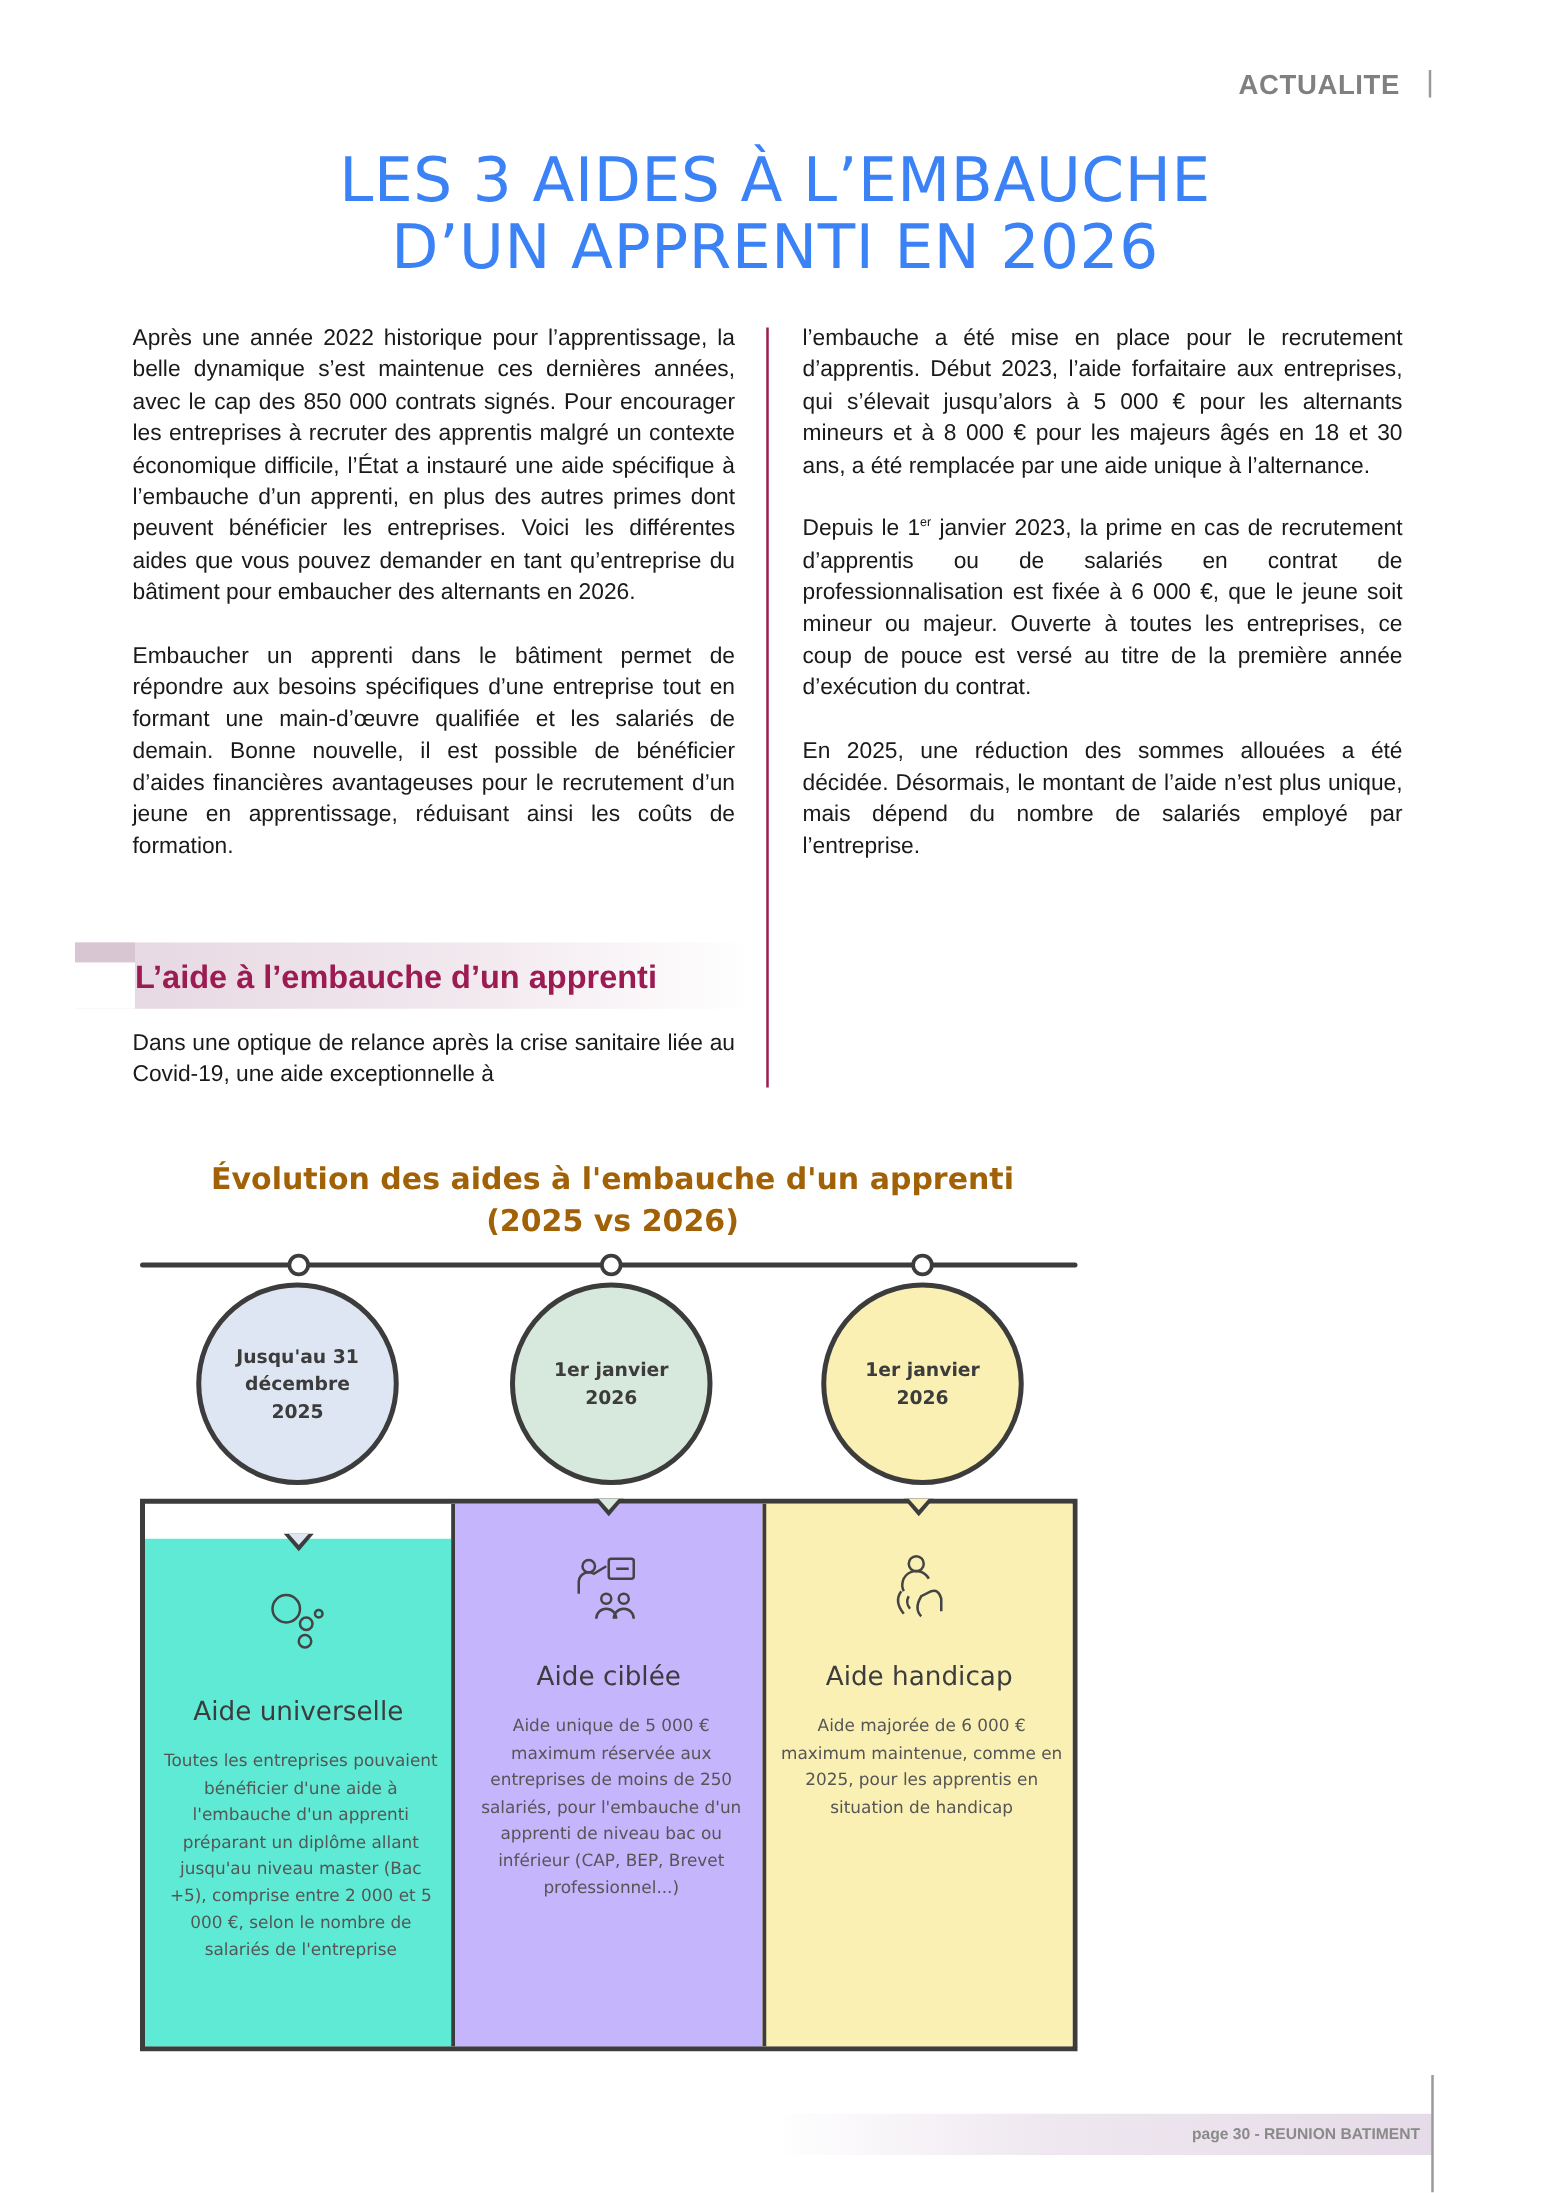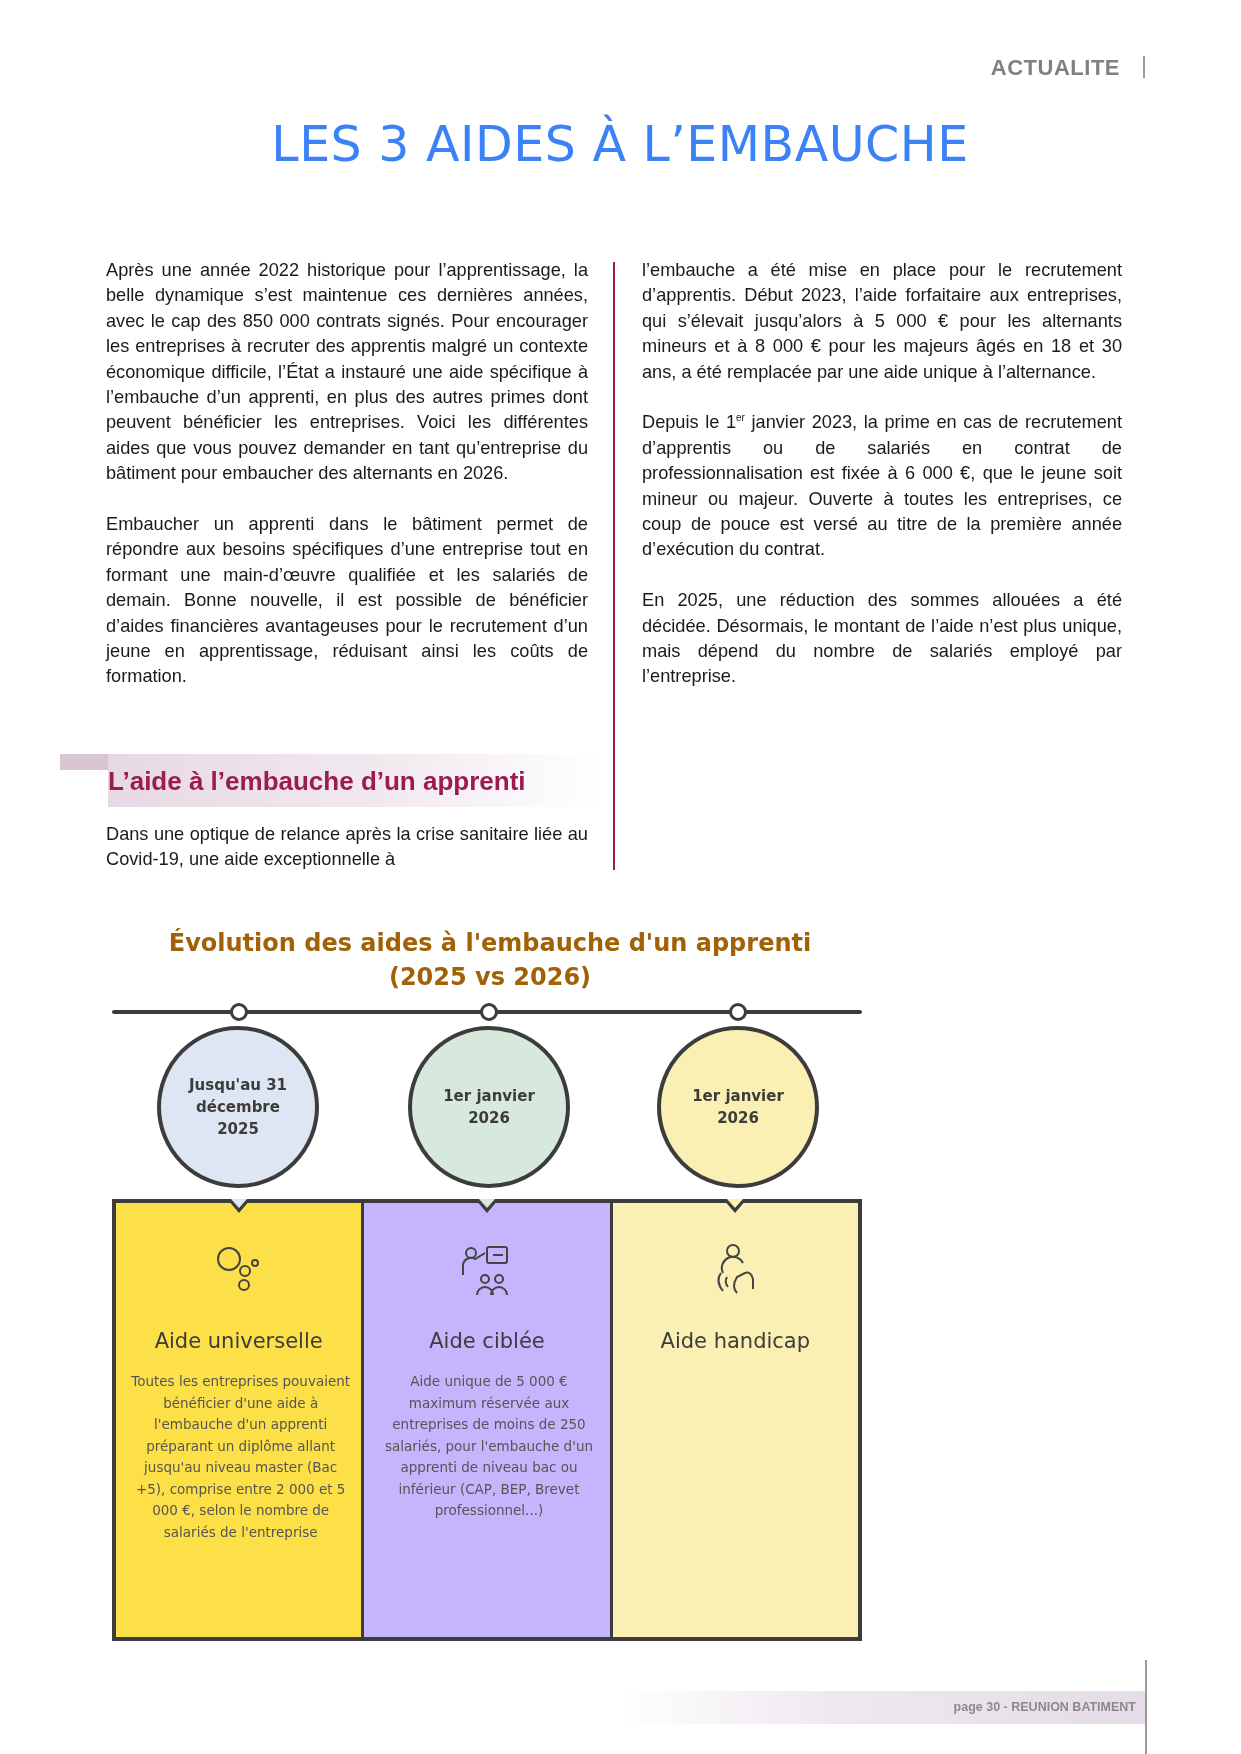--- a/index.html
+++ b/index.html
@@ -38,20 +38,21 @@
   .footer-line{left:1145px;top:1660px;width:2px;height:94px;background:#9a9a9a;}
 </style>
 </head>
 <body>
 
 <div class="abs section-label">ACTUALITE</div>
 <div class="abs section-bar"></div>
 
 <h1 class="abs title" style="margin:0;">
   <span>LES 3 AIDES À L’EMBAUCHE</span><br>
+  <span>D’UN APPRENTI EN 2026</span>
 </h1>
 
 <div class="abs col col-left">
   <p>Après une année 2022 historique pour l’apprentissage, la belle dynamique s’est maintenue ces dernières années, avec le cap des 850 000 contrats signés. Pour encourager les entreprises à recruter des apprentis malgré un contexte économique difficile, l’État a instauré une aide spécifique à l’embauche d’un apprenti, en plus des autres primes dont peuvent bénéficier les entreprises. Voici les différentes aides que vous pouvez demander en tant qu’entreprise du bâtiment pour embaucher des alternants en 2026.</p>
   <p>Embaucher un apprenti dans le bâtiment permet de répondre aux besoins spécifiques d’une entreprise tout en formant une main-d’œuvre qualifiée et les salariés de demain. Bonne nouvelle, il est possible de bénéficier d’aides financières avantageuses pour le recrutement d’un jeune en apprentissage, réduisant ainsi les coûts de formation.</p>
 </div>
 
 <div class="abs subhead-band"></div>
 <div class="abs subhead-notch"></div>
 <div class="abs subhead-white"></div>
@@ -84,21 +85,21 @@
     <span style="width:110px;display:block;">Jusqu'au 31 décembre 2025</span>
   </div>
   <div class="abs bubble" style="left:308px;background:#d7e8dc;">
     <span style="width:110px;display:block;">1er janvier 2026</span>
   </div>
   <div class="abs bubble" style="left:557px;background:#faf0b4;">
     <span style="width:110px;display:block;">1er janvier 2026</span>
   </div>
 
   <div class="abs boxes">
-    <div class="box" style="background:#fde047;--bg:#dfe6f3;">
+    <div class="box" style="background:#5eead4;margin-top:28px;--bg:#dfe6f3;">
       <div class="notch"></div>
       <div class="notch-in"></div>
       <svg class="icon" viewBox="0 0 56 56">
         <circle cx="18" cy="16" r="11" fill="none" stroke="#444" stroke-width="2"></circle>
         <circle cx="34" cy="28" r="5" fill="none" stroke="#444" stroke-width="2"></circle>
         <circle cx="44" cy="20" r="3" fill="none" stroke="#444" stroke-width="2"></circle>
         <circle cx="33" cy="42" r="5" fill="none" stroke="#444" stroke-width="2"></circle>
       </svg>
       <div class="bname">Aide universelle</div>
       <div class="bdesc">Toutes les entreprises pouvaient bénéficier d'une aide à l'embauche d'un apprenti préparant un diplôme allant jusqu'au niveau master (Bac +5), comprise entre 2 000 et 5 000 €, selon le nombre de salariés de l'entreprise</div>
@@ -121,19 +122,20 @@
     <div class="box" style="background:#faf0b4;--bg:#faf0b4;">
       <div class="notch"></div>
       <div class="notch-in"></div>
       <svg class="icon" viewBox="0 0 56 56">
         <circle cx="26" cy="8" r="6" fill="none" stroke="#444" stroke-width="2"></circle>
         <path d="M16 30 a10 10 0 0 1 20 -10" fill="none" stroke="#444" stroke-width="2"></path>
         <path d="M14 30 q-6 8 2 18 M20 34 q-3 5 1 10" fill="none" stroke="#444" stroke-width="2"></path>
         <path d="M30 50 q-6 -6 0 -16 l8 -4 q6 -2 8 6 v10" fill="none" stroke="#444" stroke-width="2"></path>
       </svg>
       <div class="bname">Aide handicap</div>
+      <div class="bdesc">Aide majorée de 6 000 € maximum maintenue, comme en 2025, pour les apprentis en situation de handicap</div>
     </div>
   </div>
 </div>
 
 <div class="abs footer-band"></div>
 <div class="abs footer-text">page 30 - REUNION BATIMENT</div>
 <div class="abs footer-line"></div>
 
 </body></html>

